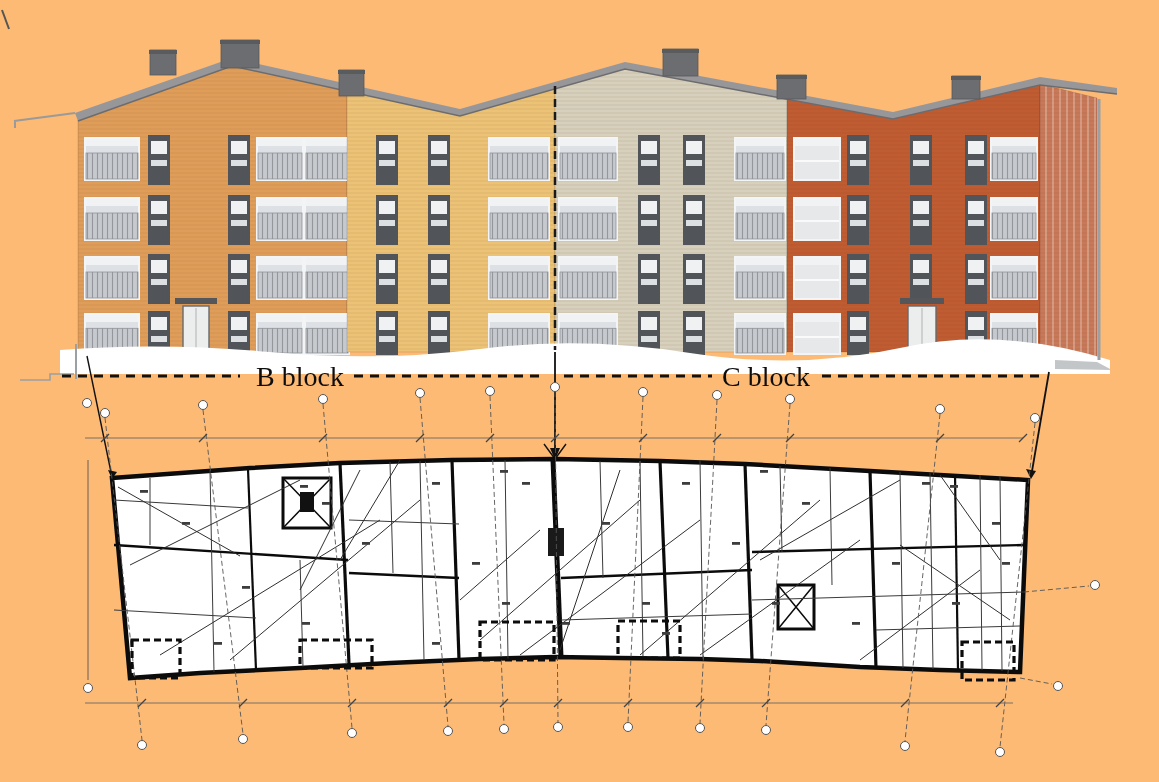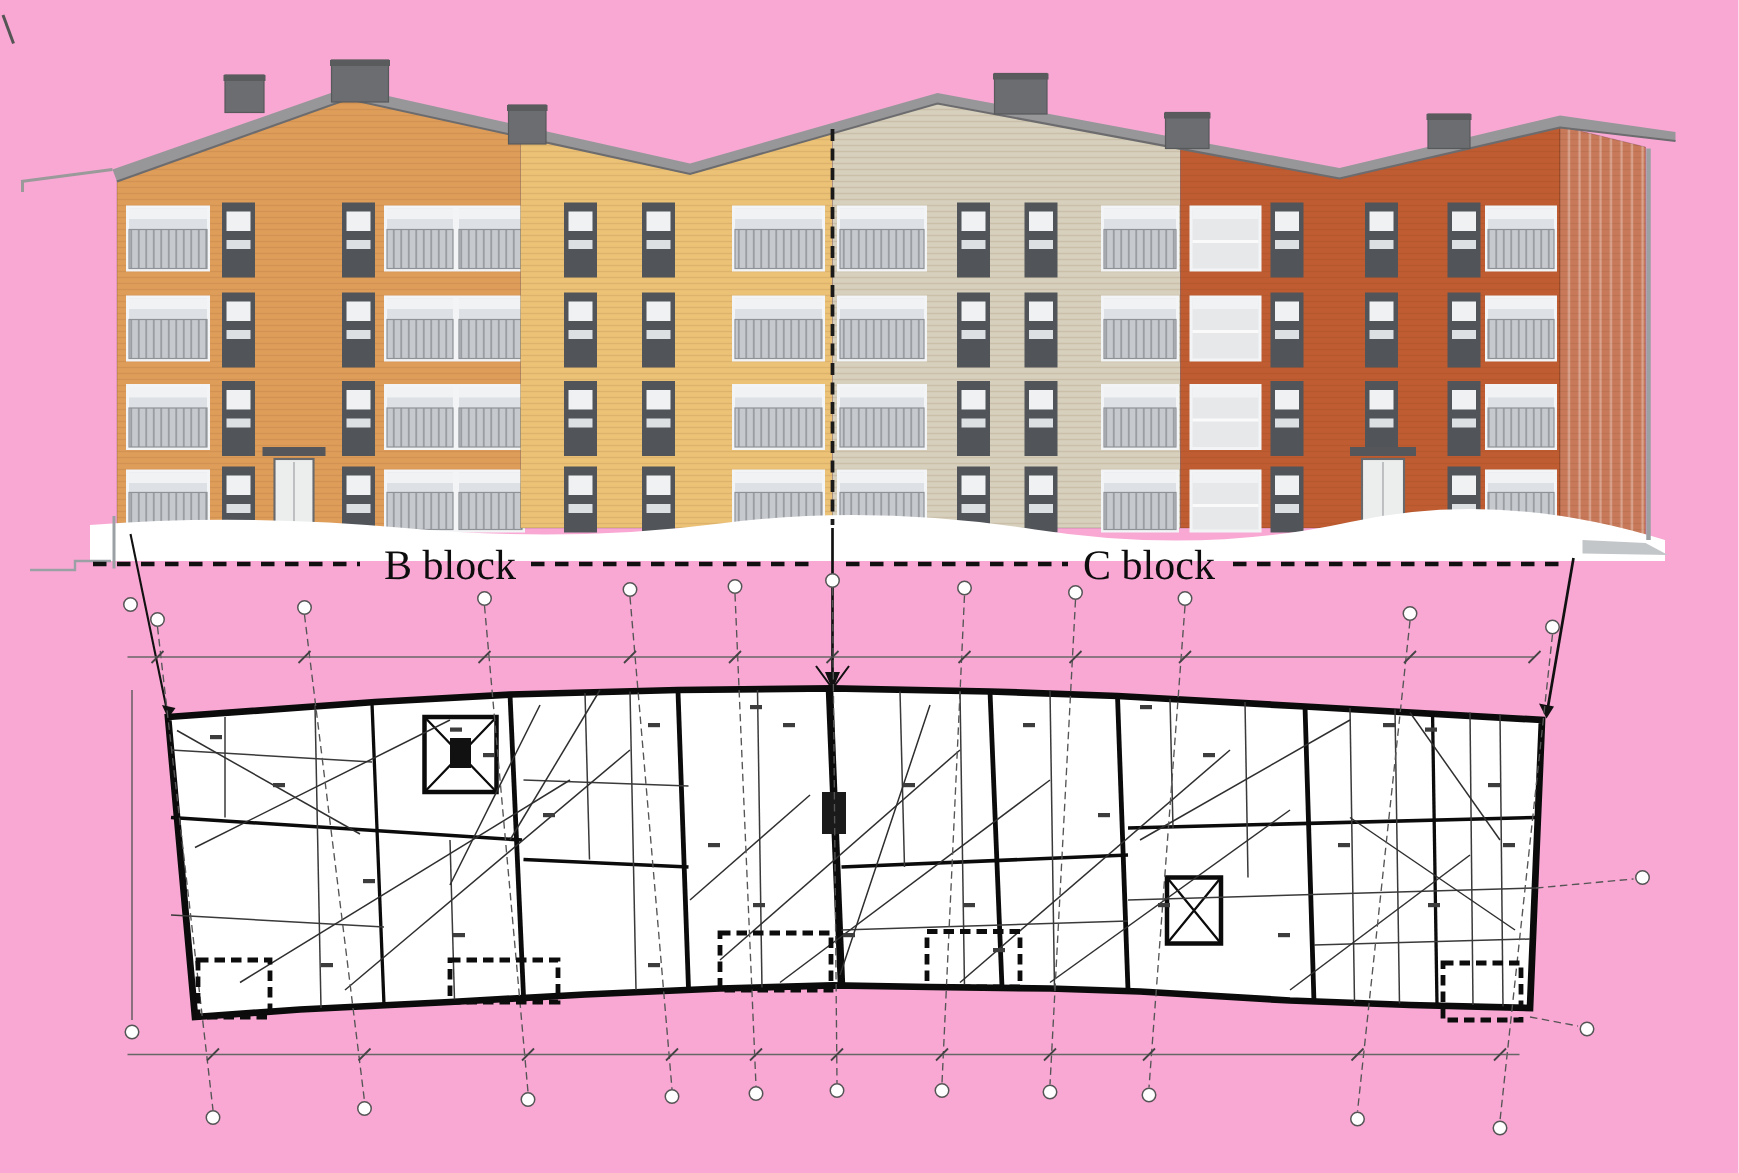--- a/index.html
+++ b/index.html
@@ -1,16 +1,16 @@
 <!DOCTYPE html>
 <html><head>
 <meta charset="utf-8">
 <style>
   html,body{margin:0;padding:0;background:#ffffff;}
-  .stage{position:relative;width:1159px;height:782px;background:#f9a8d4;overflow:hidden;}
+  .stage{position:relative;width:1159px;height:782px;background:#fdba74;overflow:hidden;}
   svg{position:absolute;left:0;top:0;}
   .block-label{font-family:"Liberation Serif", serif;font-size:28px;fill:#0d0d0d;}
 </style>
 </head>
 <body>
 
 <div class="stage">
 <svg width="1159" height="782" viewBox="0 0 1159 782">
   <defs>
     <pattern id="hboard" width="4" height="4" patternUnits="userSpaceOnUse">

